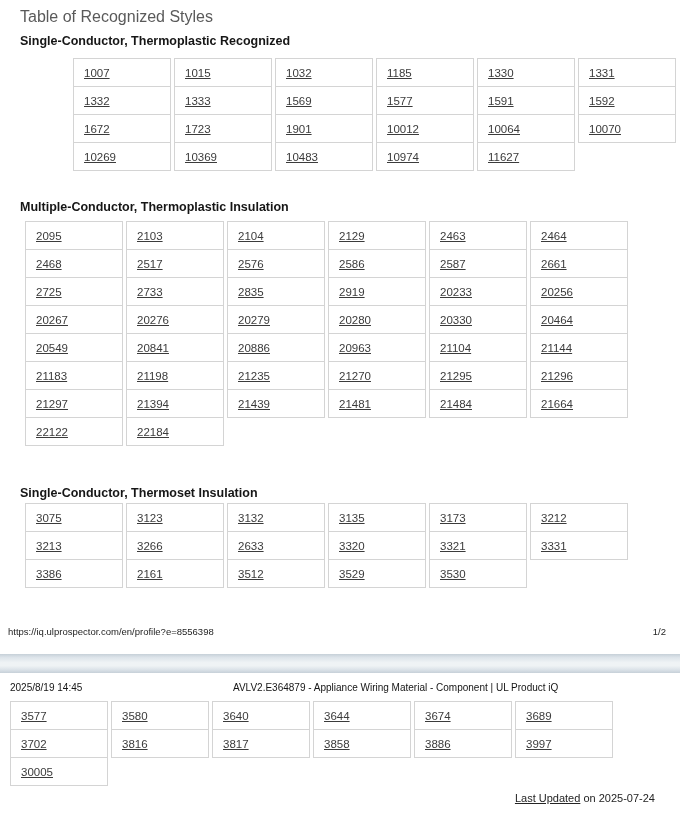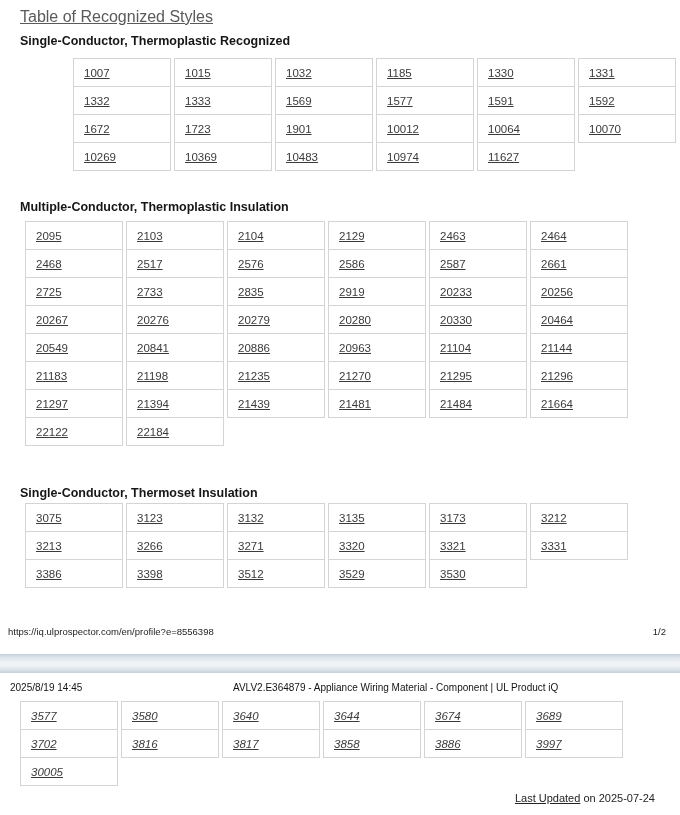--- a/index.html
+++ b/index.html
@@ -26,21 +26,21 @@
     background:linear-gradient(180deg,#c6d0d8 0%,#dde4ea 18%,#eff3f5 45%,#eff3f5 62%,#dce3e9 82%,#c6d0d8 100%);
   }
   .p2-date{font-size:10px;color:#141414;}
   .p2-title{font-size:10px;color:#141414;white-space:nowrap;}
   .last-updated{font-size:11px;color:#242424;}
   .last-updated a{color:#242424;text-decoration:underline;cursor:pointer;}
 </style>
 </head>
 <body>
 
-<div class="abs title" style="left:20px;top:8px;text-decoration:underline;">Table of Recognized Styles</div>
+<div class="abs title" style="left:20px;top:8px;">Table of Recognized Styles</div>
 
 <div class="abs sec-heading" style="left:20px;top:34px;">Single-Conductor, Thermoplastic Recognized</div>
 
 <div class="abs styles-table" style="left:25px;top:58px;padding-left:48px;">
     <div class="trow">
       <div class="cell">
         <a class="style-link">1007</a>
       </div>
       <div class="cell">
         <a class="style-link">1015</a>
@@ -294,38 +294,38 @@
       </div>
     </div>
     <div class="trow">
       <div class="cell">
         <a class="style-link">3213</a>
       </div>
       <div class="cell">
         <a class="style-link">3266</a>
       </div>
       <div class="cell">
-        <a class="style-link">3271</a>
+        <a class="style-link">2633</a>
       </div>
       <div class="cell">
         <a class="style-link">3320</a>
       </div>
       <div class="cell">
         <a class="style-link">3321</a>
       </div>
       <div class="cell">
         <a class="style-link">3331</a>
       </div>
     </div>
     <div class="trow">
       <div class="cell">
         <a class="style-link">3386</a>
       </div>
       <div class="cell">
-        <a class="style-link">3398</a>
+        <a class="style-link">2161</a>
       </div>
       <div class="cell">
         <a class="style-link">3512</a>
       </div>
       <div class="cell">
         <a class="style-link">3529</a>
       </div>
       <div class="cell">
         <a class="style-link">3530</a>
       </div>
@@ -335,21 +335,21 @@
 <div class="abs footer-url" style="left:8px;top:626px;text-align:right;">https://iq.ulprospector.com/en/profile?e=8556398</div>
 
 <div class="abs page-indicator" style="right:14px;top:626px;">1/2</div>
 
 <div class="abs band"></div>
 
 <div class="abs p2-date" style="left:10px;top:682px;">2025/8/19 14:45</div>
 
 <div class="abs p2-title" style="left:233px;top:682px;">AVLV2.E364879 - Appliance Wiring Material - Component | UL Product iQ</div>
 
-<div class="abs styles-table" style="left:20px;top:701px;font-style:italic;">
+<div class="abs styles-table" style="left:10px;top:701px;">
     <div class="trow">
       <div class="cell">
         <a class="style-link">3577</a>
       </div>
       <div class="cell">
         <a class="style-link">3580</a>
       </div>
       <div class="cell">
         <a class="style-link">3640</a>
       </div>

